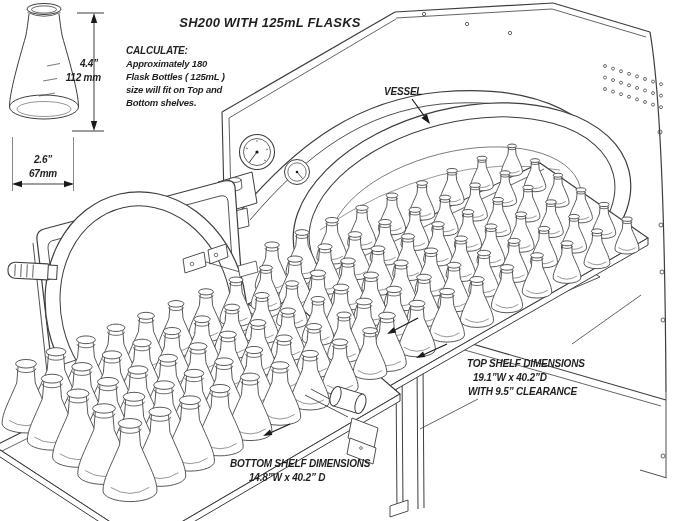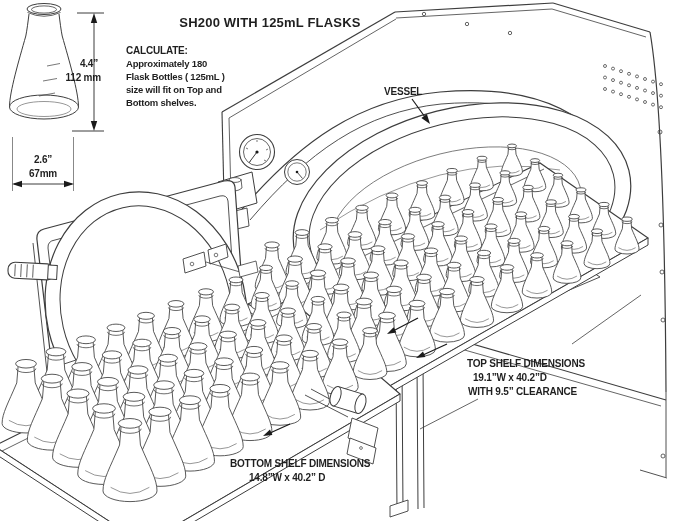--- a/index.html
+++ b/index.html
@@ -1,17 +1,17 @@
 <!DOCTYPE html>
 <html><head>
 <meta charset="utf-8">
 <style>
   html,body{margin:0;padding:0;background:#fff;}
   .stage{position:relative;width:675px;height:521px;background:#ffffff;overflow:hidden;
-         font-family:"Liberation Sans", sans-serif;}
+         font-family:"Liberation Sans", sans-serif;font-style:italic;}
   svg{position:absolute;left:0;top:0;}
   svg text{fill:#1f1f1f;font-family:"Liberation Sans", sans-serif;font-weight:700;letter-spacing:-0.2px;}
   .t-title{font-size:13px;letter-spacing:0.2px;}
   .t-note{font-size:9.5px;}
   .t-note-h{font-size:10px;}
   .t-dim{font-size:10px;}
   .t-label{font-size:10px;}
   .ln{stroke:#3d3d3d;fill:none;}
   .lw12{stroke-width:1.2;} .lw11{stroke-width:1.1;} .lw1{stroke-width:1;} .lw09{stroke-width:0.9;} .lw08{stroke-width:0.8;} .lw07{stroke-width:0.7;}
   .wfill{fill:#ffffff;stroke:#3d3d3d;}

